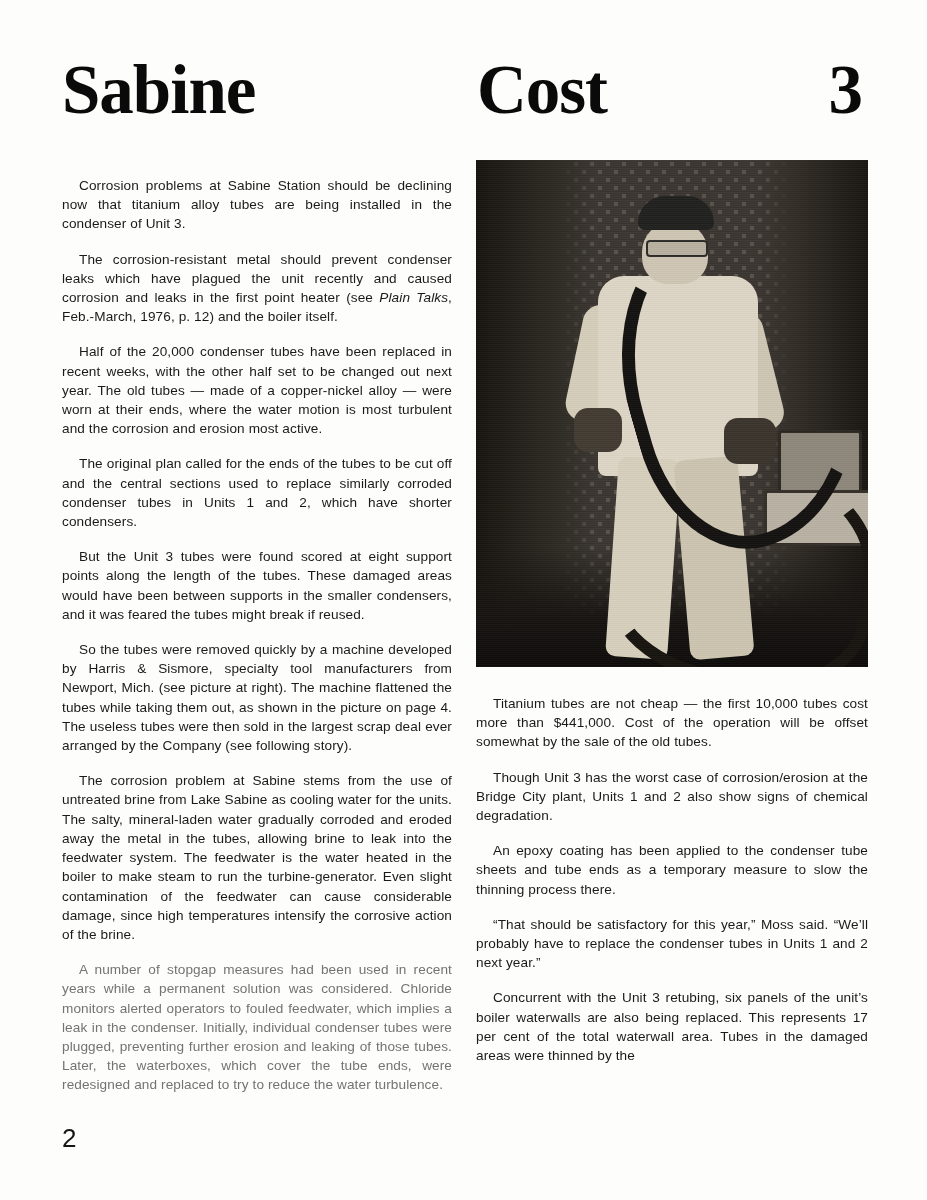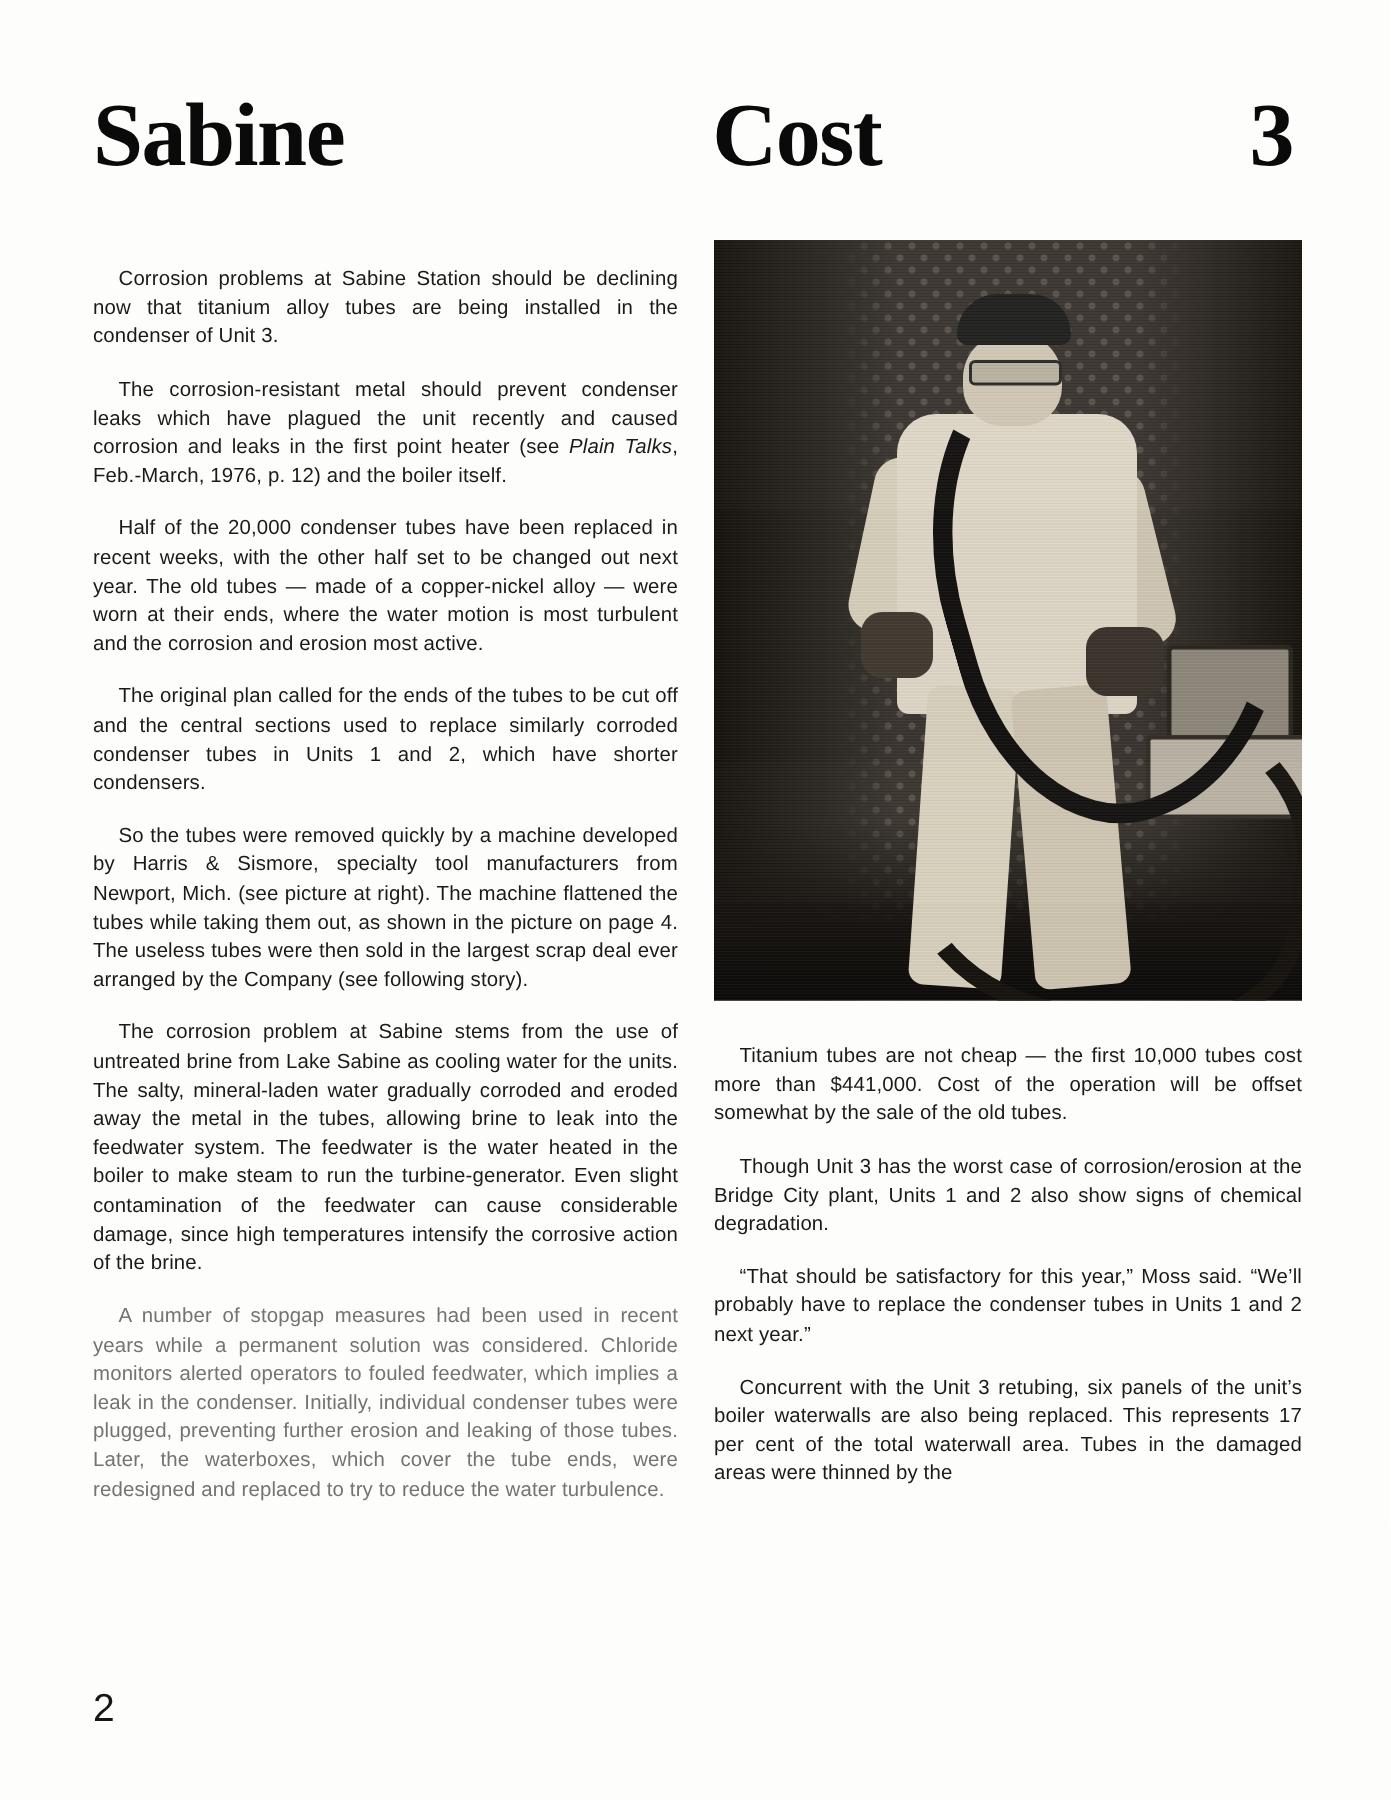--- a/index.html
+++ b/index.html
@@ -27,21 +27,21 @@
     position: absolute;
     left: 62px;
     top: 44px;
     width: 806px;
     height: 92px;
     display: flex;
     justify-content: space-between;
     align-items: baseline;
     font-family: "Liberation Serif", "DejaVu Serif", serif;
     font-weight: bold;
-    font-size: 60px;
+    font-size: 69px;
     line-height: 92px;
     letter-spacing: -1px;
     color: #0a0a0a;
     white-space: nowrap;
   }
   .headline .w1 { margin-right: 0; }
   .headline .w2 { }
   .headline .w3 { padding-right: 6px; }
 
   
@@ -233,27 +233,29 @@
     <div class="hose1"></div>
     <div class="hose2"></div>
     <div class="photo-grain"></div>
   </div>
 
   <div class="col col-left">
     <p>Corrosion problems at Sabine Station should be declining now that titanium alloy tubes are being installed in the condenser of Unit 3.</p>
     <p><span>The corrosion-resistant metal should prevent condenser leaks which have plagued the unit recently and caused corrosion and leaks in the first point heater (see <em class="italic">Plain Talks</em>, Feb.-March, 1976, p. 12) and the boiler itself.</span></p>
     <p>Half of the 20,000 condenser tubes have been replaced in recent weeks, with the other half set to be changed out next year. The old tubes — made of a copper-nickel alloy — were worn at their ends, where the water motion is most turbulent and the corrosion and erosion most active.</p>
     <p>The original plan called for the ends of the tubes to be cut off and the central sections used to replace similarly corroded condenser tubes in Units 1 and 2, which have shorter condensers.</p>
+    <p>But the Unit 3 tubes were found scored at eight support points along the length of the tubes. These damaged areas would have been between supports in the smaller condensers, and it was feared the tubes might break if reused.</p>
     <p>So the tubes were removed quickly by a machine developed by Harris &amp; Sismore, specialty tool manufacturers from Newport, Mich. (see picture at right). The machine flattened the tubes while taking them out, as shown in the picture on page 4. The useless tubes were then sold in the largest scrap deal ever arranged by the Company (see following story).</p>
     <p>The corrosion problem at Sabine stems from the use of untreated brine from Lake Sabine as cooling water for the units. The salty, mineral-laden water gradually corroded and eroded away the metal in the tubes, allowing brine to leak into the feedwater system. The feedwater is the water heated in the boiler to make steam to run the turbine-generator. Even slight contamination of the feedwater can cause considerable damage, since high temperatures intensify the corrosive action of the brine.</p>
     <p class="faded">A number of stopgap measures had been used in recent years while a permanent solution was considered. Chloride monitors alerted operators to fouled feedwater, which implies a leak in the condenser. Initially, individual condenser tubes were plugged, preventing further erosion and leaking of those tubes. Later, the waterboxes, which cover the tube ends, were redesigned and replaced to try to reduce the water turbulence.</p>
   </div>
 
   <div class="col col-right-bottom">
     <p>Titanium tubes are not cheap — the first 10,000 tubes cost more than $441,000. Cost of the operation will be offset somewhat by the sale of the old tubes.</p>
     <p>Though Unit 3 has the worst case of corrosion/erosion at the Bridge City plant, Units 1 and 2 also show signs of chemical degradation.</p>
+    <p>An epoxy coating has been applied to the condenser tube sheets and tube ends as a temporary measure to slow the thinning process there.</p>
     <p>“That should be satisfactory for this year,” Moss said. “We’ll probably have to replace the condenser tubes in Units 1 and 2 next year.”</p>
     <p>Concurrent with the Unit 3 retubing, six panels of the unit’s boiler waterwalls are also being replaced. This represents 17 per cent of the total waterwall area. Tubes in the damaged areas were thinned by the</p>
   </div>
 
   <div class="page-number">2</div>
 
 </div>
 
 </body></html>

